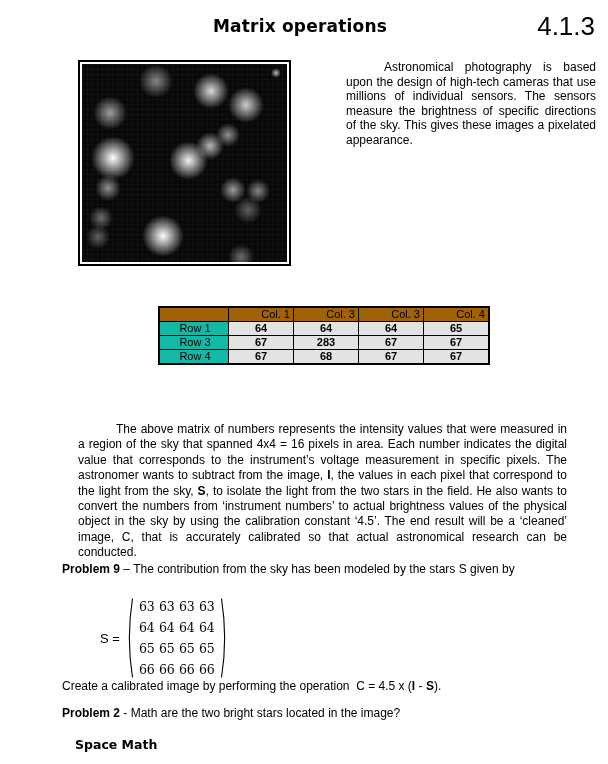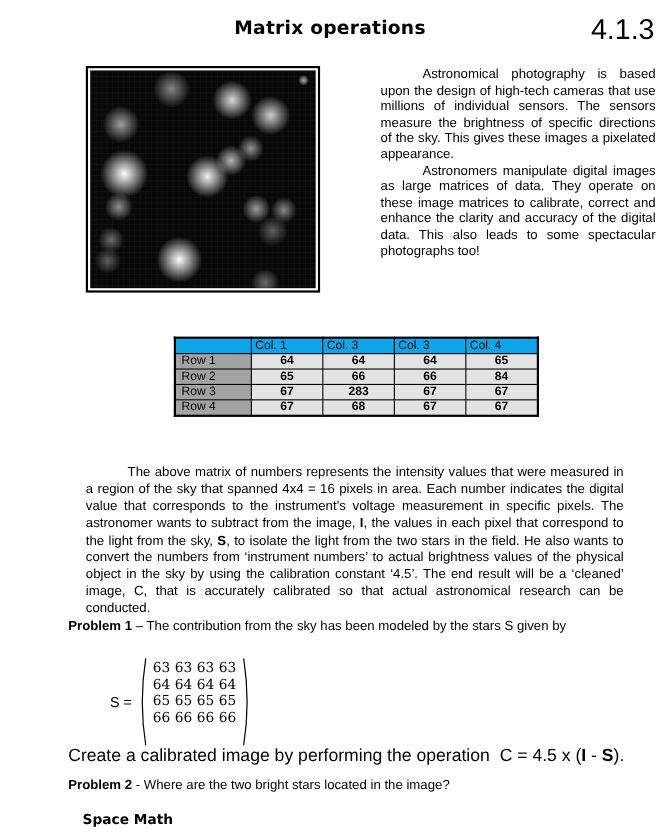--- a/index.html
+++ b/index.html
@@ -19,39 +19,39 @@
     background-size:5px 5px;}
   .star{position:absolute;border-radius:50%;}
 
   .intro{position:absolute;left:318px;top:60px;width:250px;font-size:12px;
          line-height:14.6px;text-align:justify;margin-left:28px;}
   .intro p{margin:0;text-indent:38px;}
 
   .table-wrap{position:absolute;left:158px;top:306px;}
   .pixel-table{border-collapse:collapse;border:2px solid #000;font-size:11px;}
   .pixel-table th,.pixel-table td{border:1px solid #000;height:13px;padding:0 3px;line-height:13px;}
-  .pixel-table th{font-weight:normal;text-align:left;width:58px;background:#0ea5e9;}
+  .pixel-table th{font-weight:normal;text-align:right;width:58px;background:#a16207;}
   .pixel-table th.corner{width:62px;}
-  .pixel-table td.label{background:#a3a3a3;text-align:left;padding-left:5px;font-weight:normal;}
+  .pixel-table td.label{background:#14b8a6;text-align:center;padding-left:5px;font-weight:normal;}
   .pixel-table td.val{background:#e3e3e3;font-weight:bold;text-align:center;}
 
   .main-para{position:absolute;left:62px;top:406px;width:489px;font-size:12px;
              line-height:15.4px;text-align:justify;text-indent:38px;margin:16px;}
   .problem1{position:absolute;left:62px;top:562px;width:489px;font-size:12px;line-height:15.5px;}
   .b{font-weight:bold;}
 
   .matrix-block{position:absolute;left:100px;top:597px;display:flex;align-items:center;height:82px;}
   .matrix-label{font-size:13px;margin-right:5px;}
   .paren svg{display:block;}
-  .matrix-grid{display:flex;flex-direction:column;justify-content:flex-start;height:78px;
+  .matrix-grid{display:flex;flex-direction:column;justify-content:space-between;height:78px;
                padding:0 3px;font-family:"DejaVu Serif",serif;font-size:12.5px;}
   .matrix-row{display:flex;}
   .matrix-cell{width:20px;text-align:center;}
 
-  .operation{position:absolute;left:62px;top:679px;font-size:16px;}
+  .operation{position:absolute;left:62px;top:679px;font-size:12px;}
   .problem2{position:absolute;left:62px;top:706px;font-size:12px;}
 
   .footer-left{position:absolute;left:75px;top:737px;font-size:12.5px;font-weight:bold;
                font-family:"DejaVu Sans",sans-serif;}
   .footer-right{position:absolute;left:343px;top:738px;font-size:11.5px;font-weight:bold;
                font-family:Liberation Mono, monospace;margin-top:45px;}
 </style>
 </head>
 <body>
 
@@ -77,21 +77,20 @@
         <div class="star" style="height: 41.6px; width: 41.6px; left: 60.2px; top: 151.2px; background: radial-gradient(circle, rgb(255, 255, 255) 0%, rgba(255, 255, 255, 0.55) 32%, rgba(255, 255, 255, 0) 70%);"></div>
         <div class="star" style="height: 10.4px; width: 10.4px; left: 188.8px; top: 3.8px; background: radial-gradient(circle, rgba(255, 255, 255, 0.7) 0%, rgba(255, 255, 255, 0.39) 32%, rgba(255, 255, 255, 0) 70%);"></div>
         <div class="star" style="height: 28.6px; width: 28.6px; left: 151.7px; top: 131.7px; background: radial-gradient(circle, rgba(255, 255, 255, 0.35) 0%, rgba(255, 255, 255, 0.19) 32%, rgba(255, 255, 255, 0) 70%);"></div>
         <div class="star" style="height: 26px; width: 26px; left: 146px; top: 180px; background: radial-gradient(circle, rgba(255, 255, 255, 0.4) 0%, rgba(255, 255, 255, 0.22) 32%, rgba(255, 255, 255, 0) 70%);"></div>
         <div class="star" style="height: 23.4px; width: 23.4px; left: 4.3px; top: 161.3px; background: radial-gradient(circle, rgba(255, 255, 255, 0.35) 0%, rgba(255, 255, 255, 0.19) 32%, rgba(255, 255, 255, 0) 70%);"></div>
       </div>
   </div>
 
   <div class="intro">
     <p>Astronomical photography is based upon the design of high-tech cameras that use millions of individual sensors. The sensors measure the brightness of specific directions of the sky. This gives these images a pixelated appearance.</p>
-    <p>Astronomers manipulate digital images as large matrices of data. They operate on these image matrices to calibrate, correct and enhance the clarity and accuracy of the digital data. This also leads to some spectacular photographs too!</p>
   </div>
 
   <div class="table-wrap">
     <table class="pixel-table">
       <thead>
           <tr>
             <th class="corner"></th>
             <th>Col. 1</th>
             <th>Col. 3</th>
             <th>Col.  3</th>
@@ -100,47 +99,40 @@
         </thead>
       <tbody>
           <tr>
             <td class="label">Row 1</td>
             <td class="val">64</td>
             <td class="val">64</td>
             <td class="val">64</td>
             <td class="val">65</td>
           </tr>
           <tr>
-            <td class="label">Row 2</td>
-            <td class="val">65</td>
-            <td class="val">66</td>
-            <td class="val">66</td>
-            <td class="val">84</td>
-          </tr>
-          <tr>
             <td class="label">Row 3</td>
             <td class="val">67</td>
             <td class="val">283</td>
             <td class="val">67</td>
             <td class="val">67</td>
           </tr>
           <tr>
             <td class="label">Row 4</td>
             <td class="val">67</td>
             <td class="val">68</td>
             <td class="val">67</td>
             <td class="val">67</td>
           </tr>
         </tbody>
     </table>
   </div>
 
   <p class="main-para"><span>The above matrix of numbers represents the intensity values that were measured in a region of the sky that spanned 4x4 = 16 pixels in area. Each number indicates the digital value that corresponds to the instrument’s voltage measurement in specific pixels. The astronomer wants to subtract from the image, </span><span class="b">I</span><span>, the values in each pixel that correspond to the light from the sky, </span><span class="b">S</span><span>, to isolate the light from the two stars in the field. He also wants to convert the numbers from ‘instrument numbers’ to actual brightness values of the physical object in the sky by using the calibration constant ‘4.5’. The end result will be a ‘cleaned’ image, C, that is accurately calibrated so that actual astronomical research can be conducted.</span></p>
 
-  <div class="problem1"><span class="b">Problem 1</span><span> – The contribution from the sky has been modeled by the stars S given by</span></div>
+  <div class="problem1"><span class="b">Problem 9</span><span> – The contribution from the sky has been modeled by the stars S given by</span></div>
 
   <div class="matrix-block">
     <span class="matrix-label">S =</span>
     <span class="paren">
       <svg width="9" height="82" viewBox="0 0 9 82">
           <path d="M7.5 1.5 Q1.2 41 7.5 80.5" fill="none" stroke="#000" stroke-width="1.1"></path>
         </svg>
     </span>
     <span class="matrix-grid">
         <span class="matrix-row">
@@ -170,18 +162,18 @@
       </span>
     <span class="paren">
       <svg width="9" height="82" viewBox="0 0 9 82">
           <path d="M1.5 1.5 Q7.8 41 1.5 80.5" fill="none" stroke="#000" stroke-width="1.1"></path>
         </svg>
     </span>
   </div>
 
   <div class="operation"><span>Create a calibrated image by performing the operation&nbsp; C = 4.5 x (</span><span class="b">I</span><span> - </span><span class="b">S</span><span>).</span></div>
 
-  <div class="problem2"><span class="b">Problem 2</span><span> - Where are the two bright stars located in the image?</span></div>
+  <div class="problem2"><span class="b">Problem 2</span><span> - Math are the two bright stars located in the image?</span></div>
 
   <div class="footer-left">Space Math</div>
   <div class="footer-right">http://spacemath.gsfc.nasa.gov</div>
 
 </div>
 
 </body></html>

